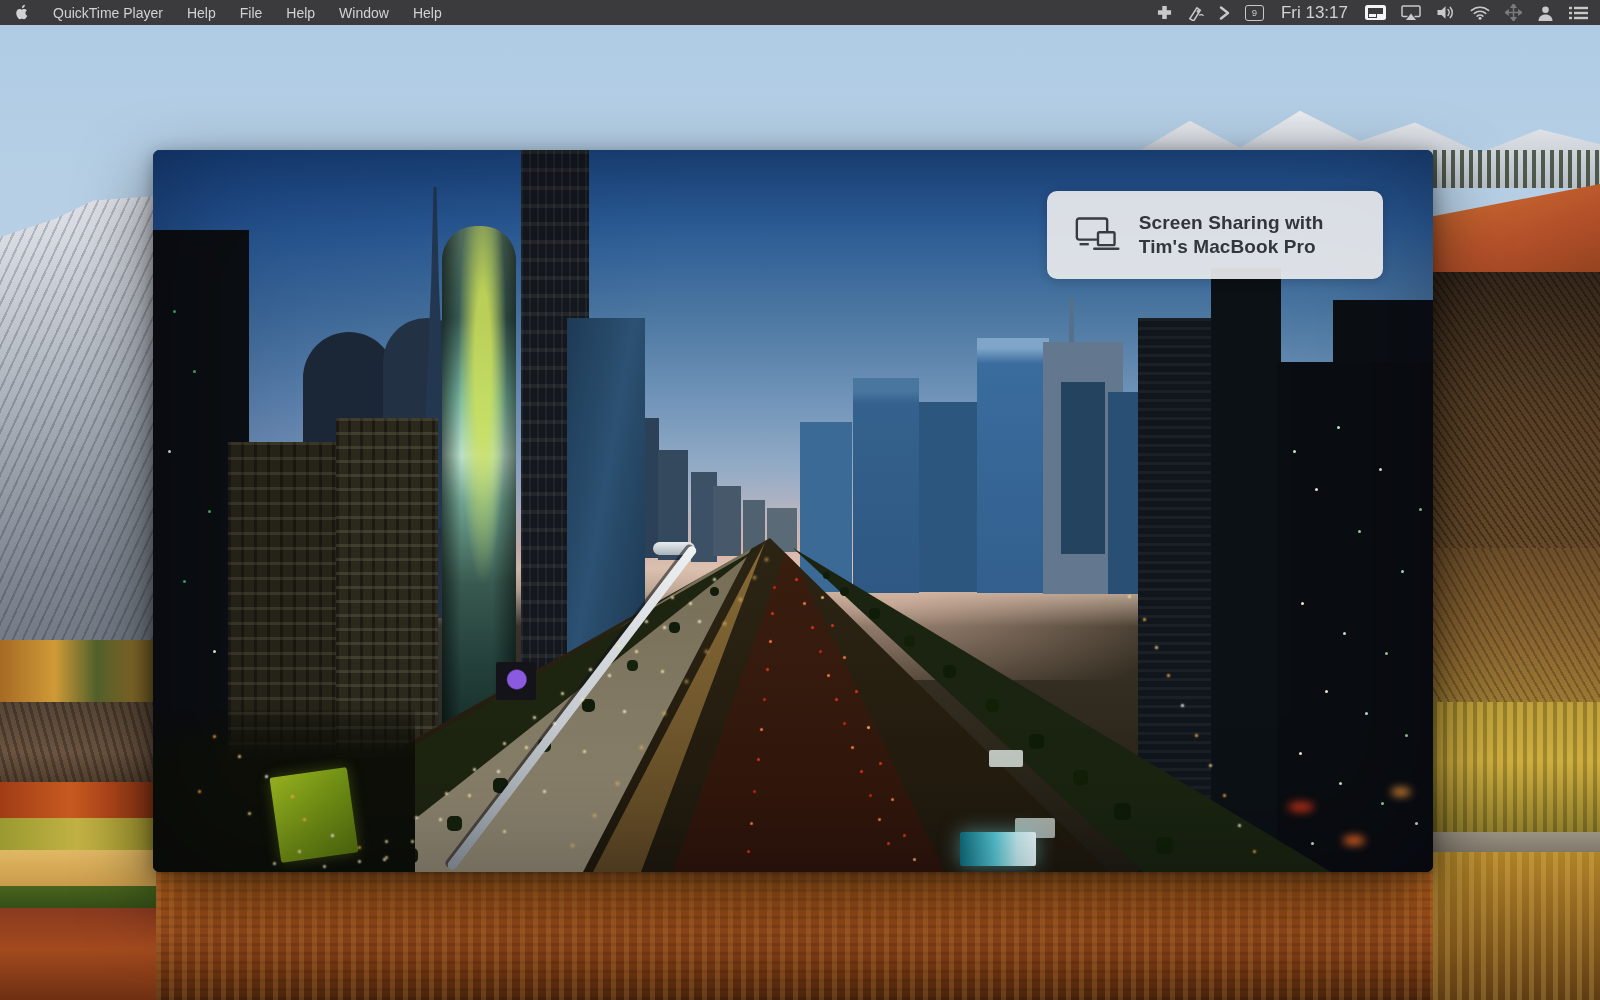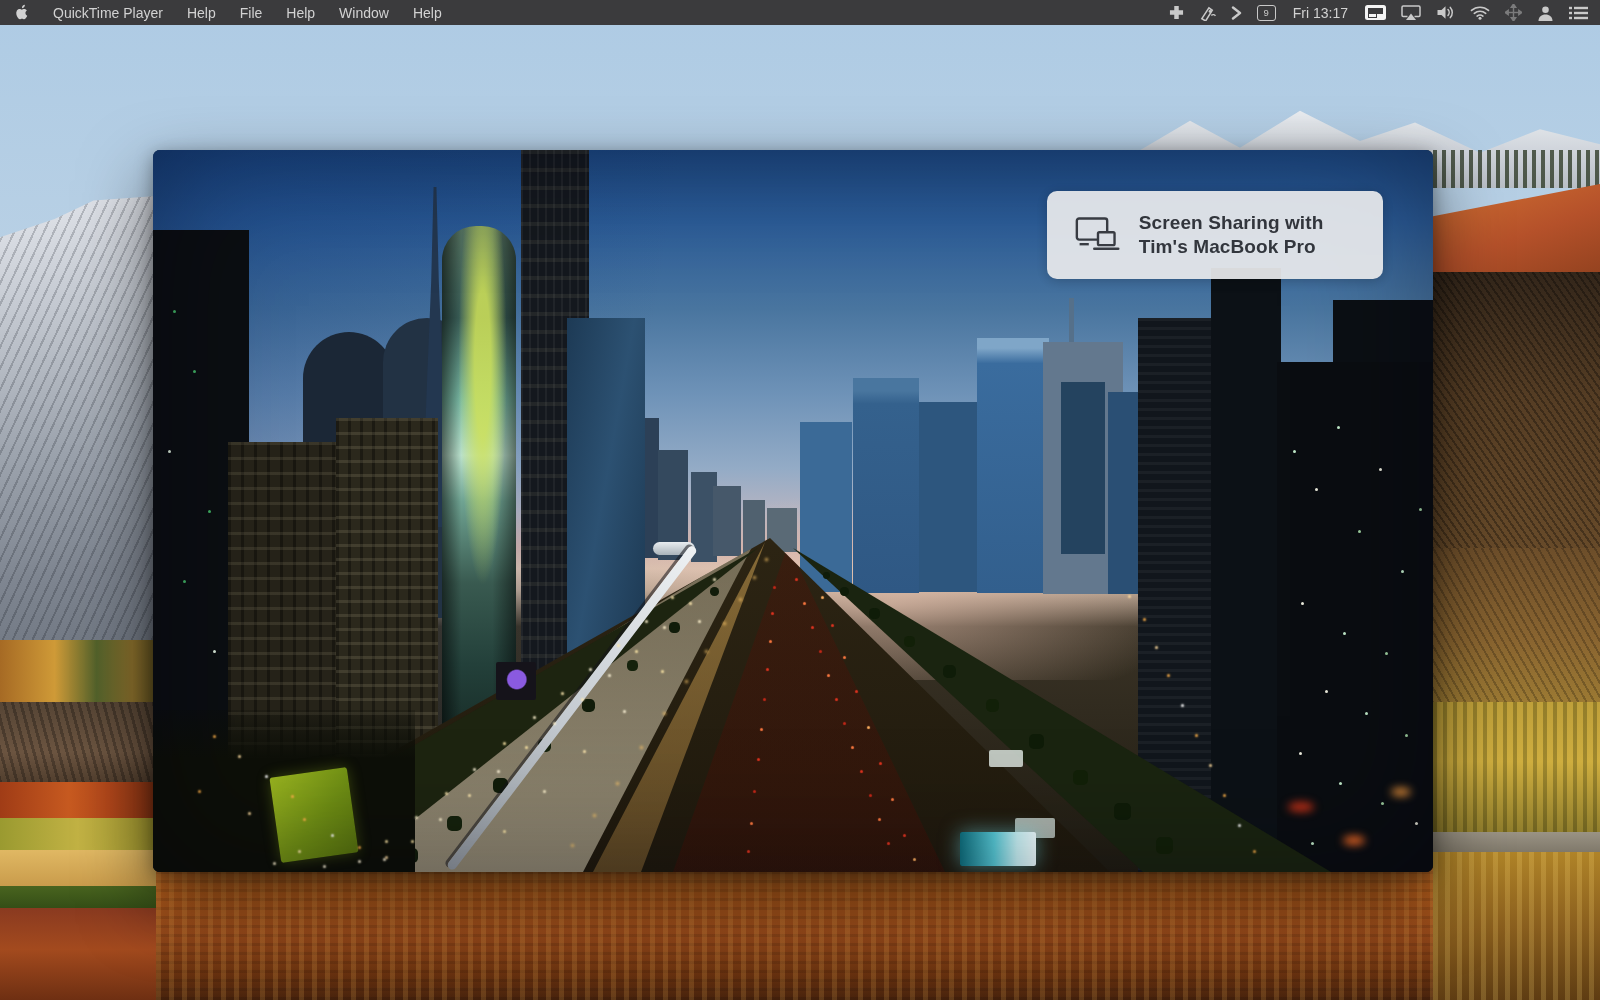--- a/index.html
+++ b/index.html
@@ -64,21 +64,21 @@
   
   .menubar{position:absolute;left:0;top:0;width:1600px;height:25px;z-index:60;
     background:var(--menu-bar-bg);display:flex;align-items:center;color:var(--menu-text);font-size:14px}
   .menu-left{display:flex;align-items:center;gap:24px;padding-left:15px}
   .menu-left .apple{display:flex;align-items:center}
   .menu-item{white-space:nowrap}
   .app-name{font-weight:normal}
   .menu-right{margin-left:auto;display:flex;align-items:center;gap:15px;padding-right:12px}
   .mi{display:flex;align-items:center;justify-content:center;height:25px}
   .mi.dim{opacity:.45}
-  .clock{font-size:14px;padding:0 2px;white-space:nowrap}
+  .clock{font-size:17px;padding:0 2px;white-space:nowrap}
   .cal{width:19px;height:16px;border:1.5px solid #c9c9c9;border-radius:3px;color:#c9c9c9;
     font-size:9.5px;display:flex;align-items:center;justify-content:center;line-height:1}
   .share-ico{width:21px;height:15px;background:#f4f4f4;border-radius:2.5px;position:relative}
   .share-ico .s-in{position:absolute;left:3px;top:2.5px;width:15px;height:6.5px;background:#3b3b3d}
   .share-ico .s-sm{position:absolute;left:2.5px;bottom:2px;width:9px;height:5.5px;background:#f4f4f4;border:1.5px solid #3b3b3d}
 
   
   .win{position:absolute;left:153px;top:150px;width:1280px;height:722px;border-radius:7px;overflow:hidden;
     box-shadow:0 30px 70px rgba(0,0,0,.55),0 4px 18px rgba(0,0,0,.35);z-index:20;background:#09101c}
   .win .sky{position:absolute;inset:0;

